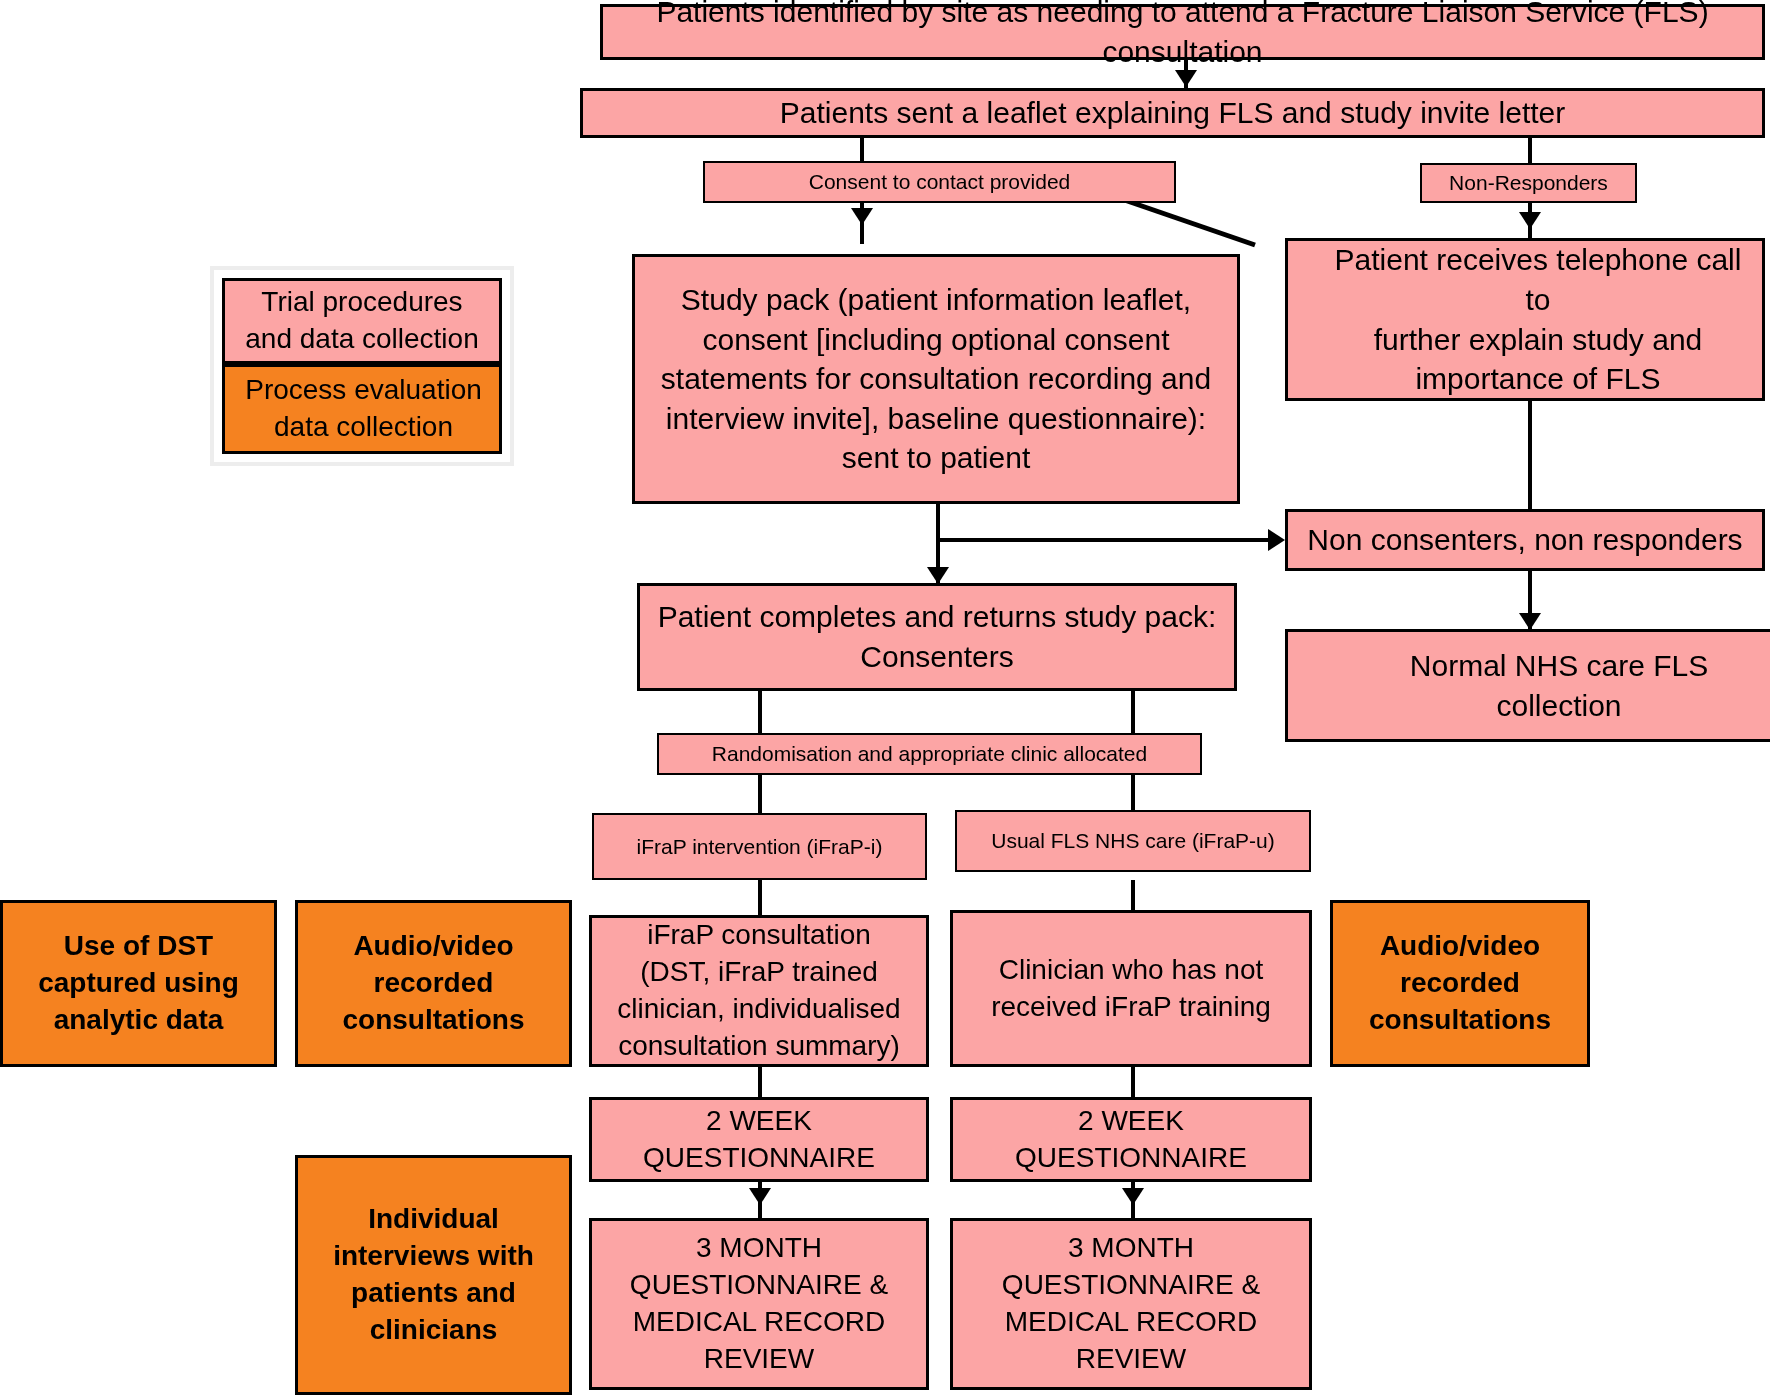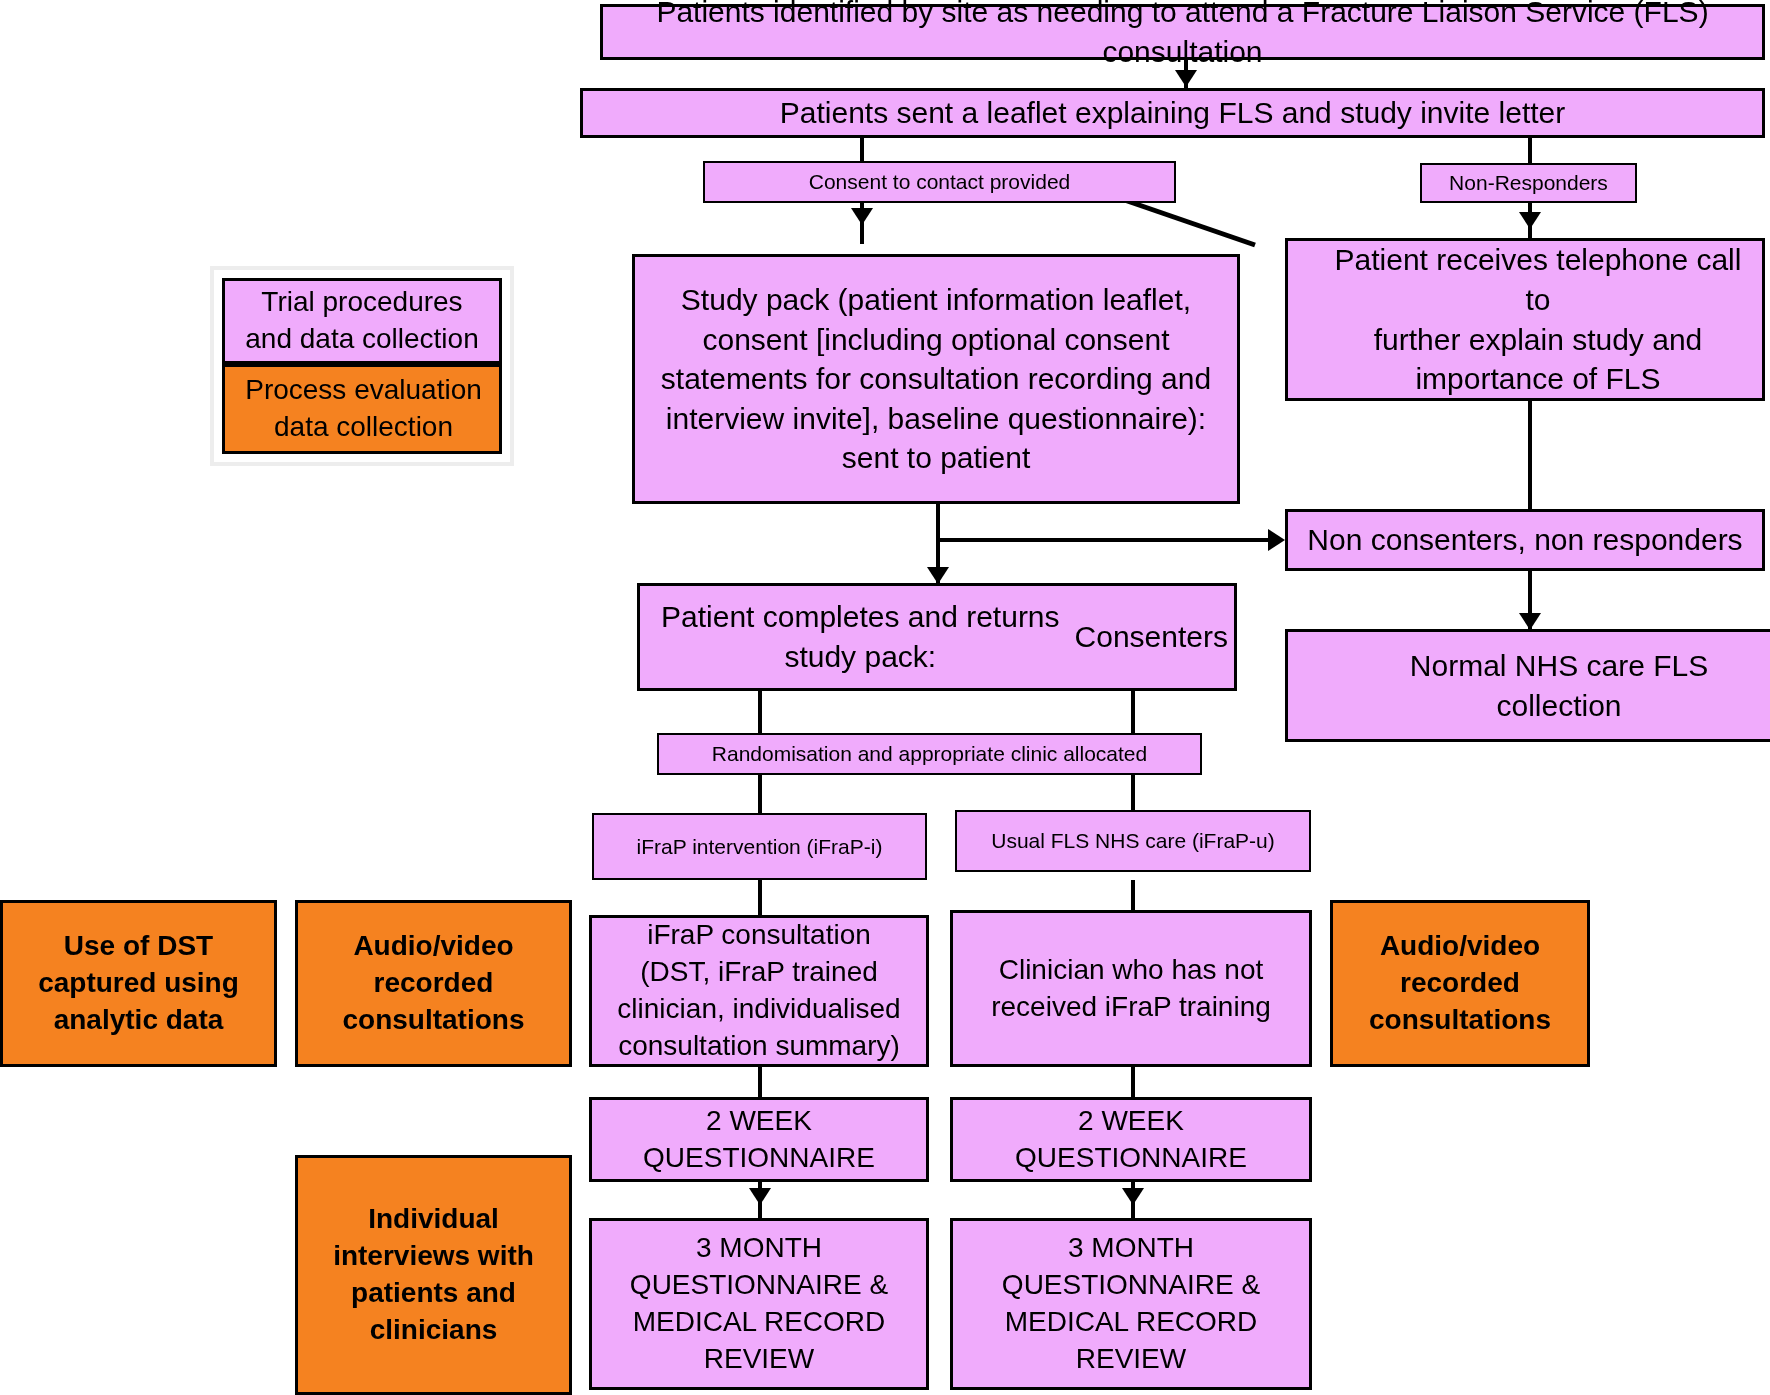--- a/index.html
+++ b/index.html
@@ -15,21 +15,21 @@
     position: relative;
     width: 1770px;
     height: 1395px;
     background: #ffffff;
     overflow: hidden;
   }
   .box {
     position: absolute;
     box-sizing: border-box;
     border: 3px solid #000000;
-    background: #f0abfc;
+    background: #fca5a5;
     display: flex;
     align-items: center;
     justify-content: center;
     text-align: center;
     line-height: 1.32;
     z-index: 5;
     padding: 2px 6px;
   }
   .box.orange {
     background: #F58220;
@@ -162,21 +162,21 @@
 
   <div class="box t-lg" style="left:1285px; top:509px; width:480px; height:62px;">
     <span>Non consenters, non responders</span>
   </div>
 
   <div class="box t-lg" style="left:1285px; top:629px; width:548px; height:113px; flex-direction:column;">
     <span>Normal NHS care FLS</span>
     <span>collection</span>
   </div>
 
-  <div class="box t-lg" style="left:637px; top:583px; width:600px; height:108px; flex-direction:row;">
+  <div class="box t-lg" style="left:637px; top:583px; width:600px; height:108px; flex-direction:column;">
     <span>Patient completes and returns study pack:</span>
     <span>Consenters</span>
   </div>
 
   <div class="box thin t-sm" style="left:657px; top:733px; width:545px; height:42px; z-index:6;">
     <span>Randomisation and appropriate clinic allocated</span>
   </div>
 
   <div class="box thin t-sm" style="left:592px; top:813px; width:335px; height:67px;">
     <span>iFraP intervention (iFraP-i)</span>

